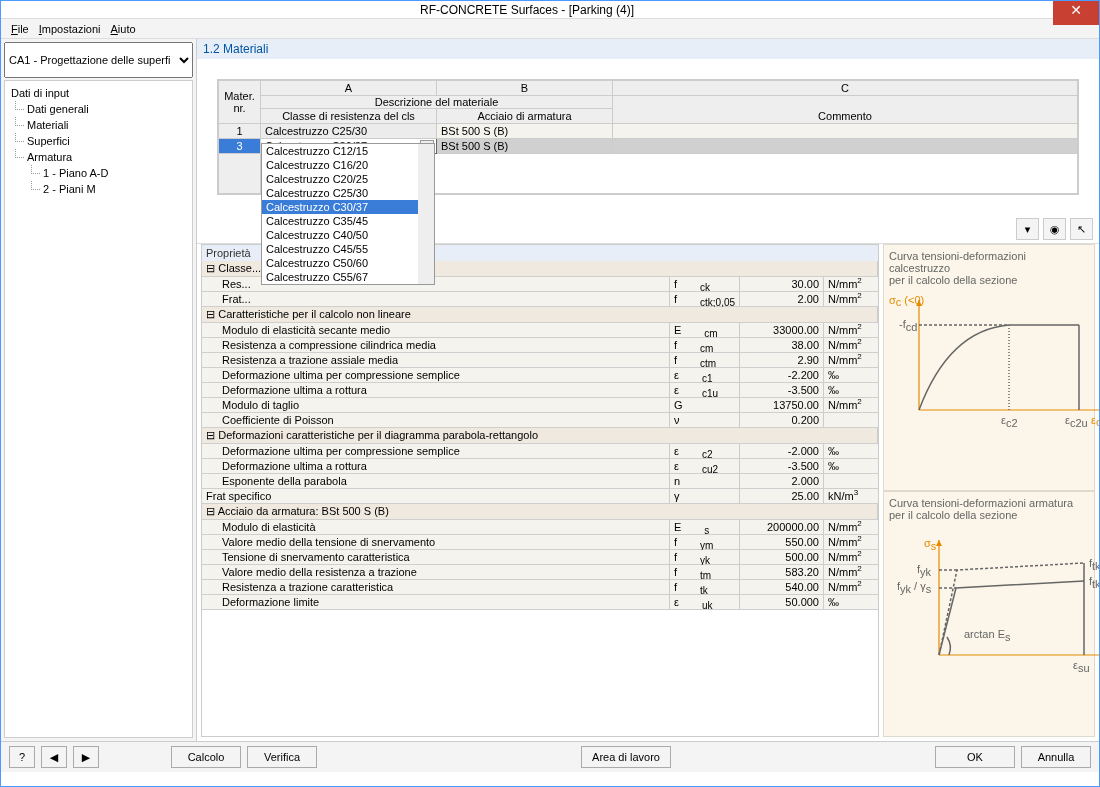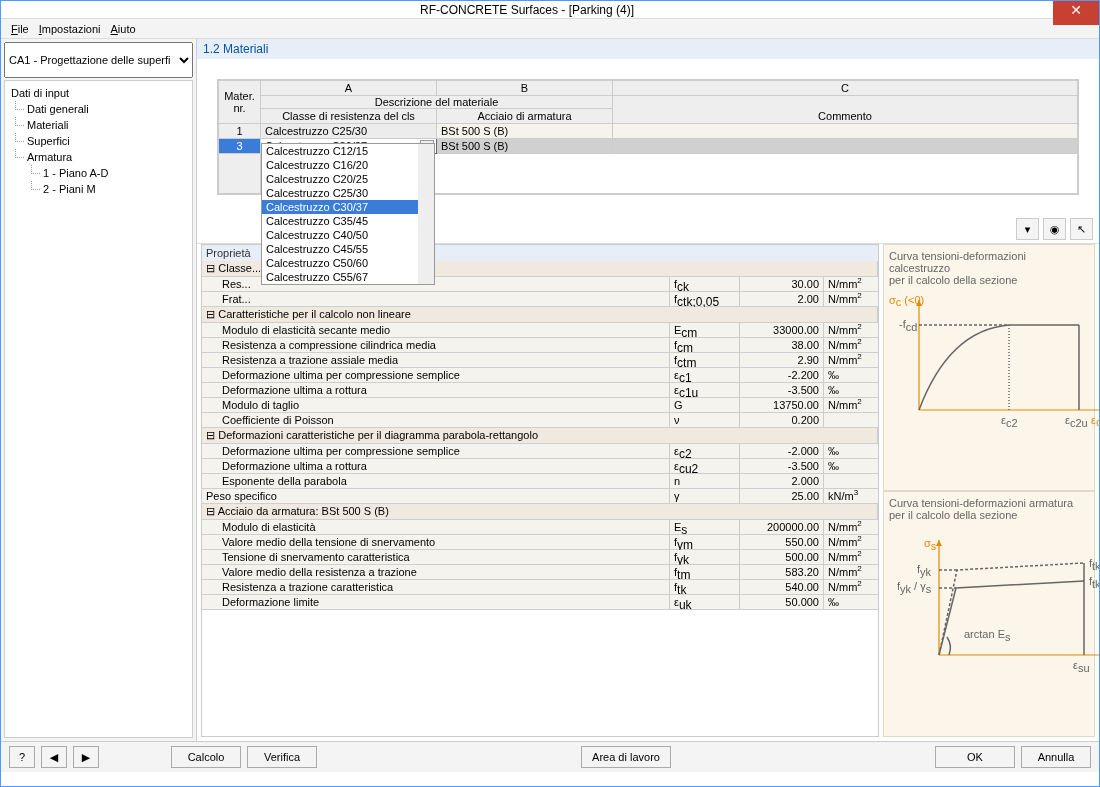--- a/index.html
+++ b/index.html
@@ -44,21 +44,21 @@
 .prow .plabel.indent { padding-left:20px; }
 .prow .psym { width:70px; padding:1px 4px; background:#f5f3ee; border-right:1px solid #ccc; }
 .prow .pval { width:84px; padding:1px 4px; background:#f5f3ee; border-right:1px solid #ccc; text-align:right; }
 .prow .punit { width:54px; padding:1px 4px; background:#f5f3ee; }
 .side-figs { width:212px; display:flex; flex-direction:column; }
 .figbox { background:#fbf6e9; border:1px solid #dedacc; padding:5px; flex:1; position:relative; font-size:11px; color:#666; }
 .footer { height:30px; display:flex; align-items:center; gap:6px; padding:3px 8px; background:#f4f4f4; }
 .btn { min-width:70px; height:22px; background:#f4f4f4; border:1px solid #aaa; cursor:pointer; padding:1px 10px; font-size:11px; }
 .spacer { flex:1; }
 sup { font-size:8px; vertical-align: super; line-height:0; }
-sub { font-size:12px; vertical-align: sub; line-height:0; }
+sub { font-size:10px; vertical-align: sub; line-height:0;margin-left:23px; }
 .axis { stroke:#e68a00; stroke-width:1.2; fill:none; }
 .curve { stroke:#666; stroke-width:1.5; fill:none; }
 .dashed { stroke-dasharray:3,2; }
 .orange-text { fill:#e68a00; font-size:11px; }
 .gray-text { fill:#666; font-size:11px; }
 </style>
 </head>
 <body>
 
 <div class="titlebar">
@@ -232,21 +232,21 @@
               <div class="pval">-3.500</div>
               <div class="punit">‰</div>
             </div>
             <div class="prow">
               <div class="plabel indent">Esponente della parabola</div>
               <div class="psym">n</div>
               <div class="pval">2.000</div>
               <div class="punit"></div>
             </div>
             <div class="prow">
-              <div class="plabel">Peso specifico</div>
+              <div class="plabel">Frat specifico</div>
               <div class="psym">γ</div>
               <div class="pval">25.00</div>
               <div class="punit">kN/m<sup>3</sup></div>
             </div>
             <div class="prow">
               <div class="plabel hd" style="flex: 1 1 0%;">⊟ Acciaio da armatura: BSt 500 S (B)</div>
             </div>
             <div class="prow">
               <div class="plabel indent">Modulo di elasticità</div>
               <div class="psym">E<sub>s</sub></div>

